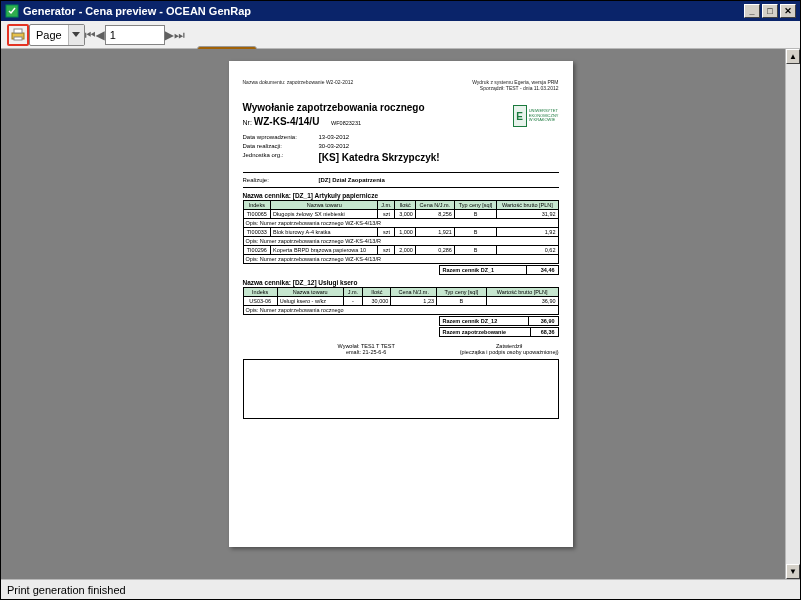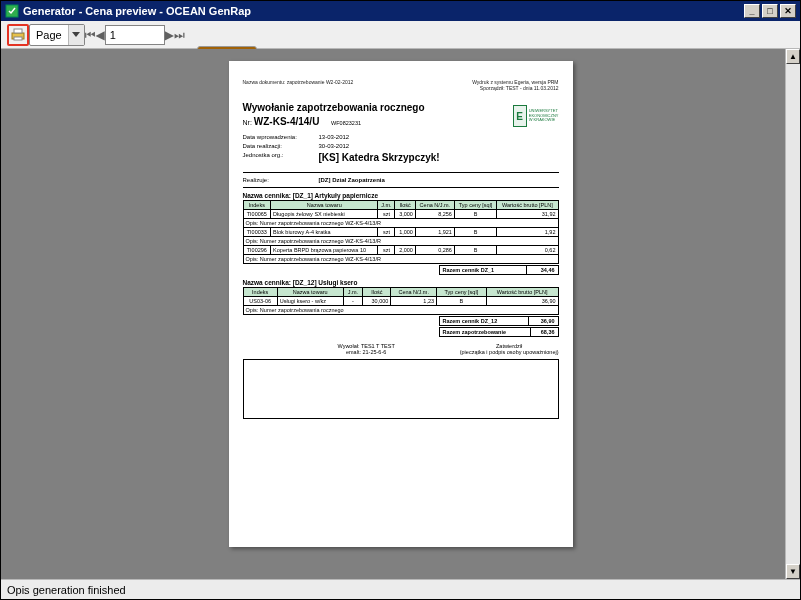--- a/index.html
+++ b/index.html
@@ -257,16 +257,16 @@
       <div class="big-box"></div>
     </div>
 
     <div class="scrollbar-v">
       <div class="arr">▲</div>
       <div class="arr bottom">▼</div>
     </div>
   </div>
 
   <div class="statusbar">
-    <span>Opis generation finished</span>
+    <span>Print generation finished</span>
   </div>
 
 </div>
 
 </body></html>

